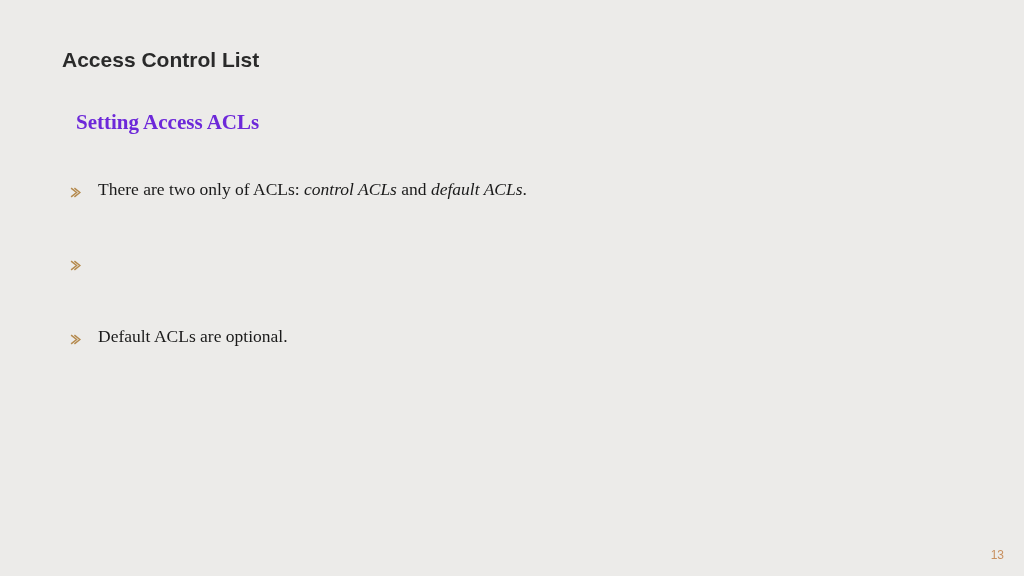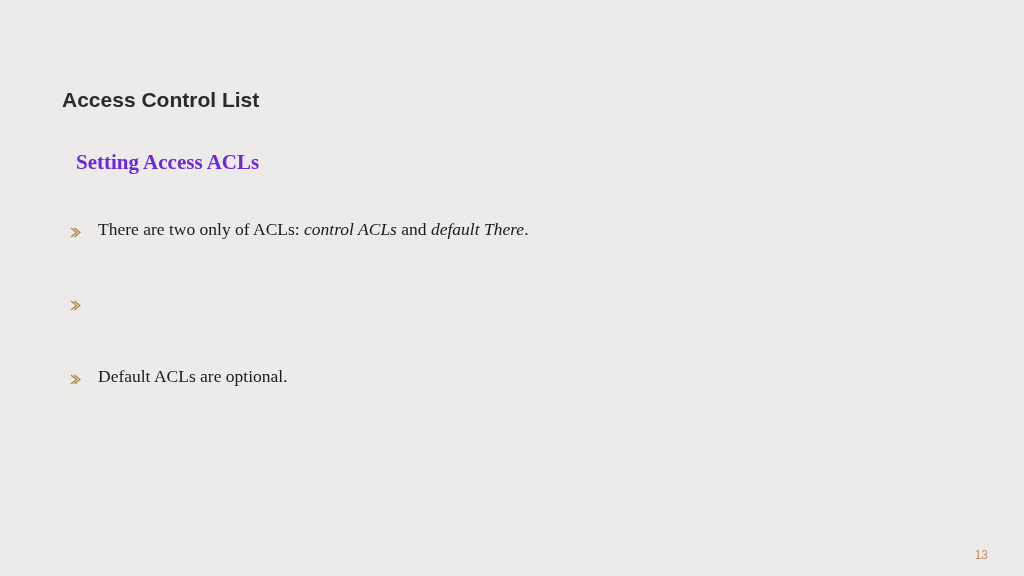--- a/index.html
+++ b/index.html
@@ -14,21 +14,20 @@
       font-family: Georgia, 'Times New Roman', serif;
       position: relative;
       padding: 48px 62px;
     }
     .main-title {
       font-family: Arial, Helvetica, sans-serif;
       font-weight: bold;
       font-size: 21px;
       color: #2a2a2a;
       margin-bottom: 38px;
-      margin-top: 40px;
     }
     .subtitle {
       font-family: Georgia, 'Times New Roman', serif;
       font-weight: bold;
       font-size: 21px;
       color: #6d28d9;
       margin-left: 14px;
       margin-bottom: 38px;
     }
     .bullet-list {
@@ -58,40 +57,40 @@
       flex: 1;
       text-align: justify;
       padding-right: 40px;
     }
     .italic {
       font-style: italic;
     }
     .page-number {
       position: absolute;
       bottom: 14px;
-      right: 36px;
+      right: 20px;
       font-family: Arial, Helvetica, sans-serif;
       font-size: 12px;
       color: #c89060;
     }
   </style>
 </head>
 <body>
 
 <h1 class="main-title">Access Control List</h1>
 <h2 class="subtitle">Setting Access ACLs</h2>
 
 <ul class="bullet-list">
   <li class="bullet-item">
     <span class="bullet-icon">
       <svg viewBox="0 0 10 10">
           <path d="M1 1 L6 5 L1 9 M4 1 L9 5 L4 9" stroke="#b4894d" stroke-width="1.3" fill="none"></path>
         </svg>
     </span>
-    <span class="bullet-text"><span>There are two only of ACLs: </span><span class="italic">control ACLs</span><span> and </span><span class="italic">default There</span><span>.</span></span>
+    <span class="bullet-text"><span>There are two only of ACLs: </span><span class="italic">control ACLs</span><span> and </span><span class="italic">default ACLs</span><span>.</span></span>
   </li>
   <li class="bullet-item">
     <span class="bullet-icon">
       <svg viewBox="0 0 10 10">
           <path d="M1 1 L6 5 L1 9 M4 1 L9 5 L4 9" stroke="#b4894d" stroke-width="1.3" fill="none"></path>
         </svg>
     </span>
   </li>
   <li class="bullet-item">
     <span class="bullet-icon">

